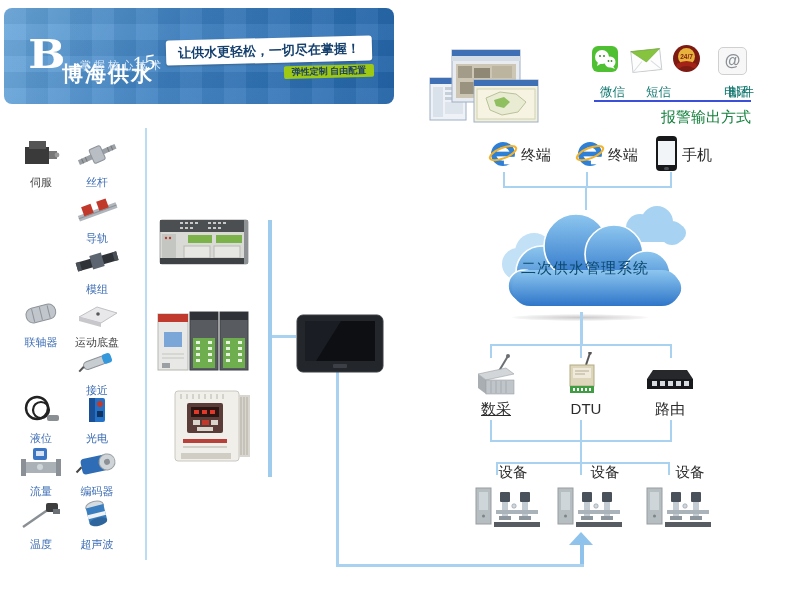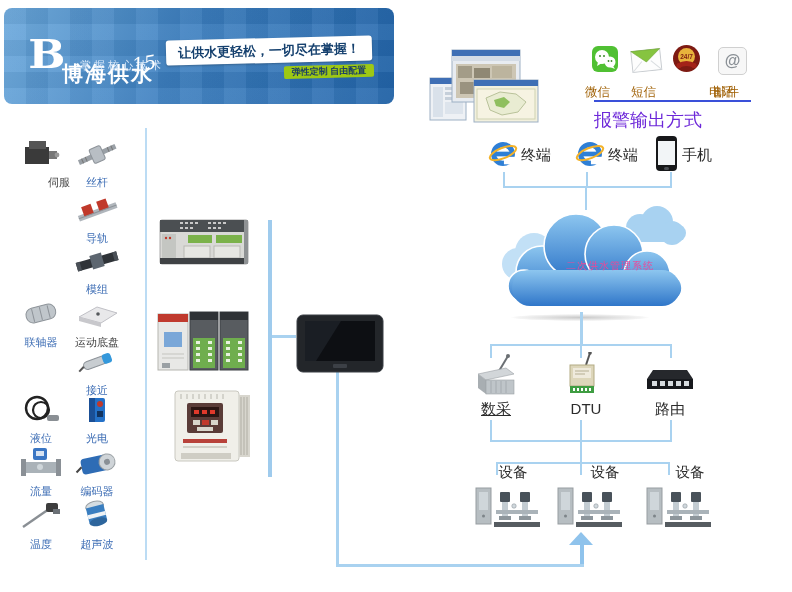--- a/index.html
+++ b/index.html
@@ -22,29 +22,29 @@
   .brand-sub{position:absolute;left:76px;top:50px;font-size:11px;color:#dceafa;letter-spacing:3px;}
   .signature{position:absolute;left:128px;top:44px;font-size:19px;color:#fff;font-style:italic;
              font-family:"DejaVu Serif",serif;transform:rotate(-10deg);}
   .slogan-box{position:absolute;left:162px;top:30px;width:206px;height:25px;background:#fff;border-radius:3px;
               transform:rotate(-1.5deg);box-shadow:0 1px 2px rgba(0,0,0,.25);
               font-size:13px;font-weight:bold;color:#15406e;line-height:25px;text-align:center;white-space:nowrap;}
   .badge{position:absolute;left:280px;top:57px;width:90px;height:13px;background:#9dc814;border-radius:2px;
          transform:rotate(-1.5deg);font-size:9px;font-weight:bold;color:#1c3f66;line-height:13px;text-align:center;}
   
   .lbl{position:absolute;font-size:15px;color:#2b2b2b;text-align:center;white-space:nowrap;}
-  .lbl-sm{position:absolute;font-size:12.5px;color:#a16207;text-align:left;white-space:nowrap;}
-  .caption-blue{position:absolute;font-size:18px;color:#6d28d9;text-align:left;white-space:nowrap;}
+  .lbl-sm{position:absolute;font-size:12.5px;color:#0f766e;text-align:right;white-space:nowrap;}
+  .caption-blue{position:absolute;font-size:15px;color:#15803d;text-align:right;white-space:nowrap;}
   
   .cline{position:absolute;background:#a9d2f0;}
   .arrow-up{position:absolute;width:0;height:0;border-left:12px solid transparent;
             border-right:12px solid transparent;border-bottom:13px solid #8fc3ec;}
   
   .cloud-label{position:absolute;left:518px;top:259px;width:134px;text-align:center;
-               font-size:10px;color:#ec4899;letter-spacing:1px;margin-left:25px;}
+               font-size:15px;color:#0c4a6e;letter-spacing:1px;}
   .cloud-shadow{position:absolute;left:510px;top:314px;width:140px;height:7px;border-radius:50%;
                 background:radial-gradient(closest-side,#c9c9c9,#f5f5f5 90%,transparent);}
   
   .wechat{position:absolute;left:592px;top:46px;width:26px;height:26px;border-radius:6px;background:#50c033;}
   .mailbox{position:absolute;left:718px;top:47px;width:27px;height:26px;border-radius:5px;background:#f7f7f7;
            border:1px solid #d0d0d0;text-align:center;font-size:16px;font-weight:bold;color:#8a9096;line-height:26px;}
   
   .phone-dev{position:absolute;left:656px;top:136px;width:21px;height:35px;background:#17181a;border-radius:4px;}
   .phone-dev .scr{position:absolute;left:2px;top:5px;right:2px;bottom:6px;background:#f2f5f7;}
   .phone-dev .btn{position:absolute;left:8px;bottom:1.5px;width:5px;height:3px;border-radius:2px;background:#4a4d52;}
@@ -427,21 +427,21 @@
 
   <div class="abs" style="left:296px;top:314px;">
     <svg width="88" height="59" viewBox="0 0 88 59">
       <rect x="1" y="1" width="86" height="57" rx="6" fill="#23262a" stroke="#3a3e44"></rect>
       <rect x="9" y="7" width="70" height="40" fill="#0d0f13"></rect>
       <polygon points="9,7 45,7 20,47 9,47" fill="#1a1e24"></polygon>
       <rect x="37" y="50" width="14" height="4" rx="1" fill="#3c4046"></rect>
     </svg>
   </div>
 
-  <div class="prod" style="left:12px;top:134px;text-align:right;">
+  <div class="prod" style="left:12px;top:134px;">
     <div class="pimg">
       <svg width="44" height="38">
           <rect x="6" y="12" width="24" height="17" fill="#3a3a3a"></rect>
           <rect x="10" y="6" width="17" height="8" fill="#555"></rect>
           <rect x="30" y="16" width="8" height="8" fill="#777"></rect>
           <circle cx="38" cy="20" r="2.4" fill="#999"></circle>
         </svg>
     </div>
     <div class="plabel dark">伺服</div>
   </div>

